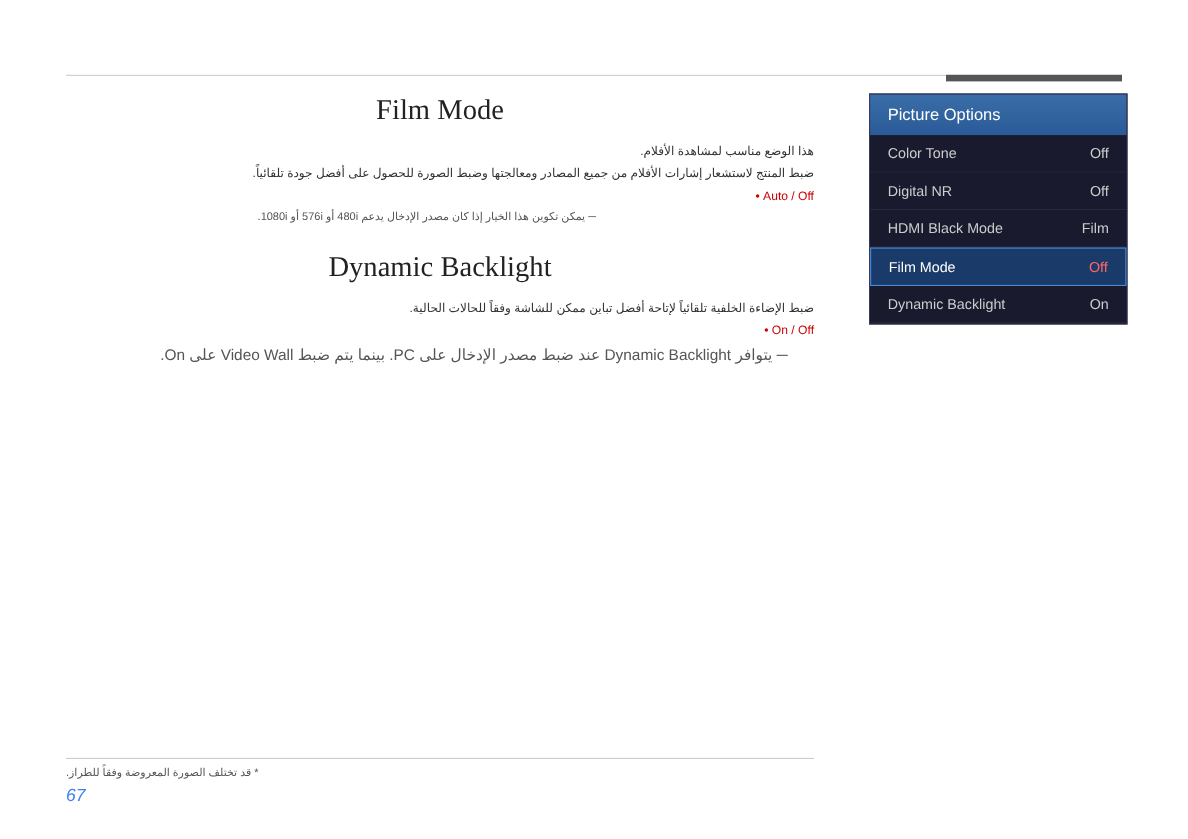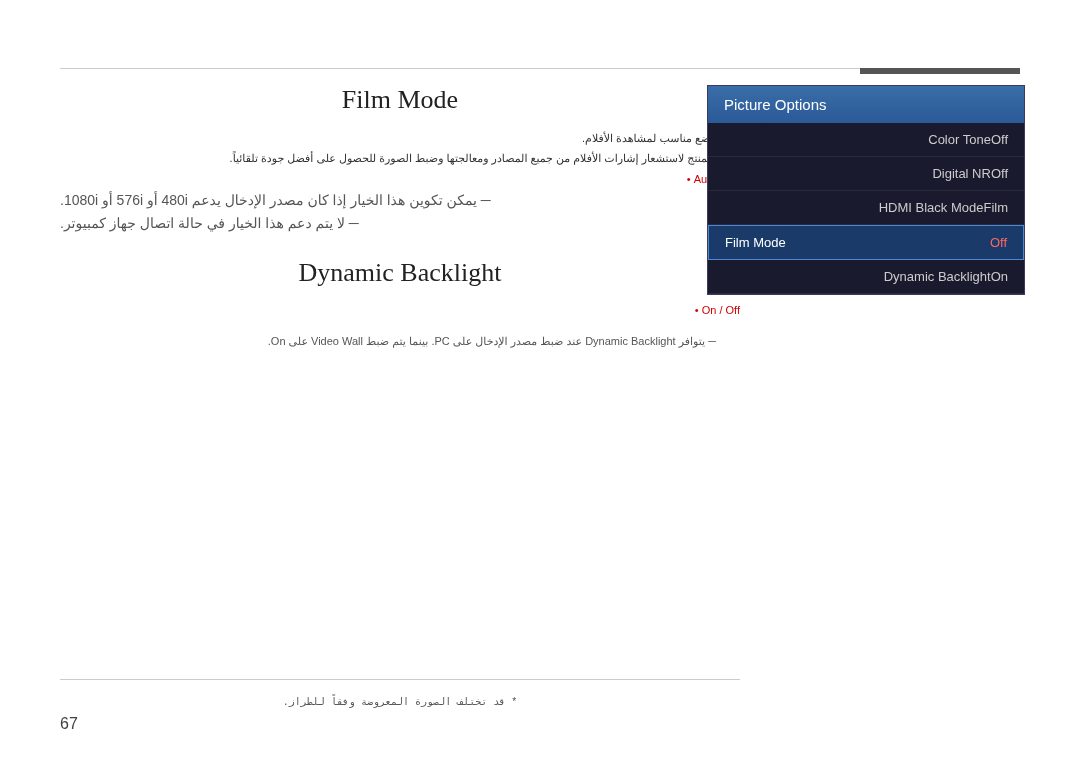--- a/index.html
+++ b/index.html
@@ -65,87 +65,88 @@
       direction: rtl;
       text-align: right;
       font-size: 11px;
       color: #cc0000;
       font-family: Arial, sans-serif;
       margin: 4px 0;
     }
 
     .note-line {
       direction: rtl;
-      text-align: left;
-      font-size: 14px;
-      color: #555555;
-      font-family: Arial, sans-serif;
-      line-height: 1.7;
-      padding-right: 24px;
-    }
-
-    .section-gap {
-      margin-bottom: 22px;
-    }
-
-    
-    .dynamic-section {
-      margin-top: 10px;
-    }
-
-    .on-off-label {
-      direction: rtl;
-      text-align: right;
-      font-size: 11px;
-      color: #cc0000;
-      font-family: Arial, sans-serif;
-      margin: 16px 0;
-    }
-
-    .note-red {
-      direction: rtl;
-      text-align: right;
-      font-size: 11px;
-      color: #555555;
-      font-family: Arial, sans-serif;
-      line-height: 1.7;
-      padding-right: 24px;
-    }
-
-    
-    .footnote {
-      position: absolute;
-      bottom: 55px;
-      left: 60px;
-      right: 340px;
-      direction: rtl;
       text-align: center;
       font-size: 10px;
       color: #555555;
-      font-family: Liberation Mono, monospace;
+      font-family: Arial, sans-serif;
+      line-height: 1.7;
+      padding-right: 24px;
+    }
+
+    .section-gap {
+      margin-bottom: 22px;
+    }
+
+    
+    .dynamic-section {
+      margin-top: 10px;
+    }
+
+    .on-off-label {
+      direction: rtl;
+      text-align: right;
+      font-size: 11px;
+      color: #cc0000;
+      font-family: Arial, sans-serif;
+      margin: 4px 0;
+    }
+
+    .note-red {
+      direction: rtl;
+      text-align: right;
+      font-size: 14px;
+      color: #555555;
+      font-family: Arial, sans-serif;
+      line-height: 1.7;
+      padding-right: 24px;
+    }
+
+    
+    .footnote {
+      position: absolute;
+      bottom: 55px;
+      left: 60px;
+      right: 340px;
+      direction: rtl;
+      text-align: left;
+      font-size: 10px;
+      color: #555555;
+      font-family: Liberation Sans, sans-serif;
       border-top: 1px solid #cccccc;
-      padding-top: 16px;
+      padding-top: 6px;
     }
 
     
     .page-number {
       position: absolute;
       bottom: 30px;
       left: 60px;
       font-size: 16px;
-      color: #404040;
-      font-family: Arial, sans-serif;
+      color: #3b82f6;
+      font-family: Arial, sans-serif;
+      font-style: italic;
     }
 
     
     .picture-options-panel {
       position: absolute;
       top: 85px;
       right: 55px;
-      width: 318px;
+      width: 235px;
       background: #1a1a2e;
       border: 1px solid #3a3a5a;
     }
 
     .panel-header {
       background: linear-gradient(to bottom, #3a6ea8, #2a5a98);
       padding: 10px 16px;
       font-size: 15px;
       color: #ffffff;
       font-family: Arial, sans-serif;
@@ -158,21 +159,20 @@
       align-items: center;
       padding: 9px 16px;
       border-bottom: 1px solid #2a2a3e;
       font-family: Arial, sans-serif;
       font-size: 13px;
     }
 
     .panel-row.normal {
       background: #1a1a2e;
       color: #cccccc;
-      justify-content: flex-end;
     }
 
     .panel-row.selected {
       background: #1a3a6a;
       border: 1.5px solid #4a8ad4;
       color: #ffffff;
     }
 
     .panel-row-label {
       color: inherit;
@@ -198,25 +198,25 @@
 <div class="top-bar-right"></div>
 
 <div class="main-content">
 
   <div class="section-gap">
     <h1 class="section-title">Film Mode</h1>
     <p class="arabic-text">هذا الوضع مناسب لمشاهدة الأفلام.</p>
     <p class="arabic-text">ضبط المنتج لاستشعار إشارات الأفلام من جميع المصادر ومعالجتها وضبط الصورة للحصول على أفضل جودة تلقائياً.</p>
     <p class="auto-off-label">Auto / Off •</p>
     <p class="note-line">─ يمكن تكوين هذا الخيار إذا كان مصدر الإدخال يدعم 480i أو 576i أو 1080i.</p>
-    <p class="note-line">─ لا يتم دعم هذا الخيار في حالة اتصال جهاز كمبيوتر.</p>
   </div>
 
   <div class="dynamic-section">
     <h1 class="section-title">Dynamic Backlight</h1>
+    <p class="arabic-text">ضبط الإضاءة الخلفية تلقائياً لإتاحة أفضل تباين ممكن للشاشة وفقاً للحالات الحالية.</p>
     <p class="on-off-label">On / Off •</p>
     <p class="note-red">
       <span>─ يتوافر Dynamic Backlight عند ضبط مصدر الإدخال على PC. بينما يتم ضبط Video Wall على On.</span>
     </p>
   </div>
 </div>
 
 <div class="footnote">
   <span>* قد تختلف الصورة المعروضة وفقاً للطراز.</span>
 </div>

